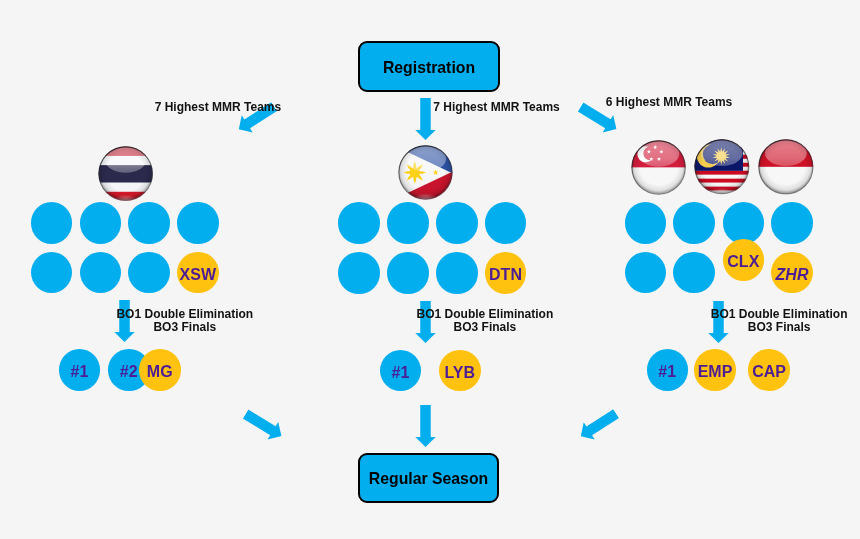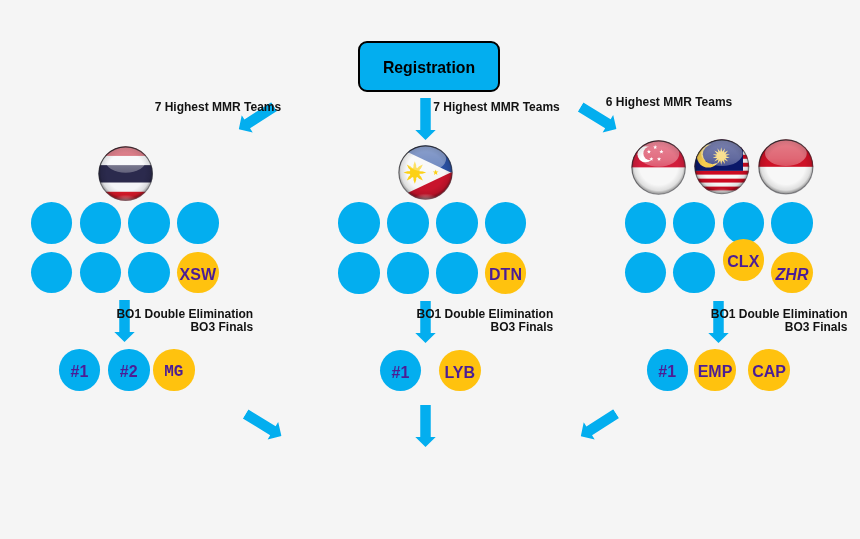--- a/index.html
+++ b/index.html
@@ -12,21 +12,21 @@
        align-items:center;justify-content:center;color:#000;
        font-weight:bold;font-size:15.8px;letter-spacing:0px;}
   .node{position:absolute;border-radius:50%;display:flex;align-items:center;
         justify-content:center;font-weight:bold;color:#4c1d95;line-height:1;
         font-size:16px;}
   .node.blue{background:#03AEEF;}
   .node.gold{background:#FFC20E;}
   .cap{position:absolute;font-weight:bold;font-size:12px;color:#121212;
        white-space:nowrap;line-height:12.9px;}
   .arrow{position:absolute;}
-  .cap.stage{transform:translateX(-50%);text-align:right;}
+  .cap.stage{transform:translateX(-50%);text-align:center;}
   .node span{display:block;transform:translateY(1.4px) scaleY(1.045);}
   .box span{display:inline-block;transform:translateY(0.9px) scaleY(1.045);}
   .flag{position:absolute;}
 </style>
 </head>
 <body>
 
 <div id="stage">
 
   <svg width="0" height="0" style="position:absolute" aria-hidden="true">
@@ -221,21 +221,21 @@
     </div>
   <div class="node gold" style="left:177.05px;top:251.75px;width:41.5px;height:41.5px;">
       <span>XSW</span>
     </div>
   <div class="node blue" style="left:58.75px;top:349.25px;width:41.5px;height:41.5px;">
       <span>#1</span>
     </div>
   <div class="node blue" style="left:108.00px;top:349.25px;width:41.5px;height:41.5px;">
       <span>#2</span>
     </div>
-  <div class="node gold" style="left:153px;top:349.25px;width:41.5px;height:41.5px;font-family:Liberation Mono, monospace;">
+  <div class="node gold" style="left:139px;top:349.25px;width:41.5px;height:41.5px;">
       <span>MG</span>
     </div>
 
   <div class="node blue" style="left:338.00px;top:202.00px;width:41.5px;height:41.5px;">
       <span></span>
     </div>
   <div class="node blue" style="left:387.00px;top:202.00px;width:41.5px;height:41.5px;">
       <span></span>
     </div>
   <div class="node blue" style="left:436.00px;top:202.00px;width:41.5px;height:41.5px;">
@@ -290,14 +290,17 @@
   <div class="node blue" style="left:646.50px;top:349.25px;width:41.5px;height:41.5px;">
       <span>#1</span>
     </div>
   <div class="node gold" style="left:694.25px;top:349.25px;width:41.5px;height:41.5px;">
       <span>EMP</span>
     </div>
   <div class="node gold" style="left:742.40px;top:349.25px;width:41.5px;height:41.5px;margin-left:6px;">
       <span>CAP</span>
     </div>
 
+  <div class="box" id="box-end" style="left:358px;top:453px;width:141px;height:50px;">
+      <span>Regular Season</span>
+    </div>
 
 </div>
 
 </body></html>

